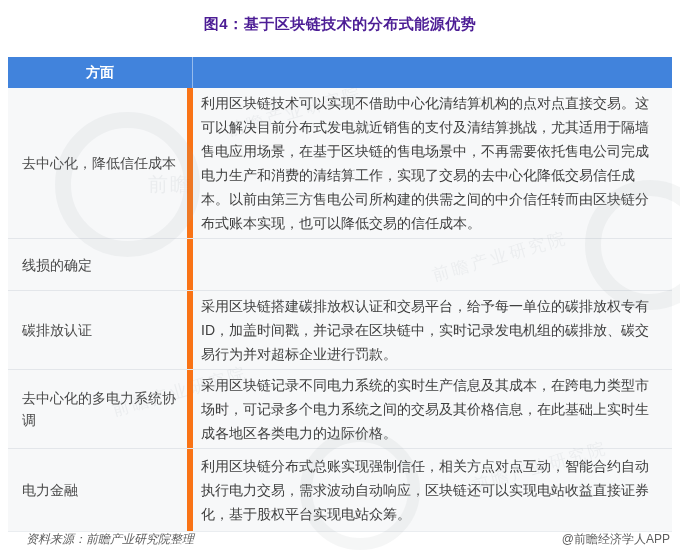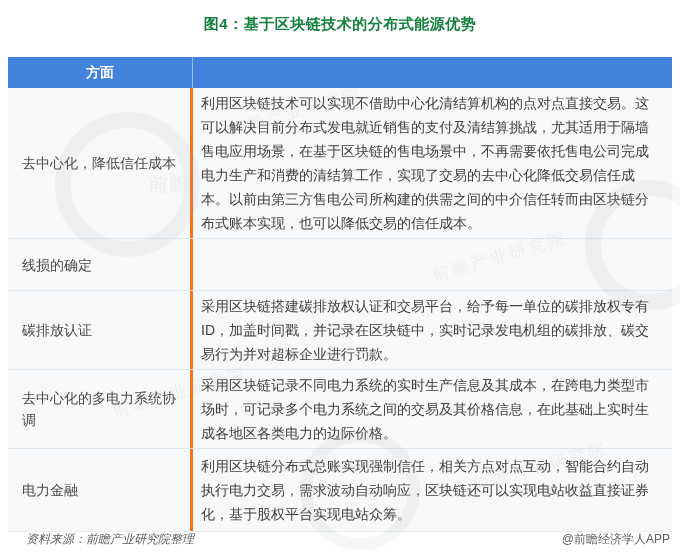--- a/index.html
+++ b/index.html
@@ -3,41 +3,41 @@
 <meta charset="utf-8">
 <style>
   html,body{margin:0;padding:0;}
   body{
     width:680px;height:559px;position:relative;overflow:hidden;
     background:#ffffff;
     font-family:"Liberation Sans","DejaVu Sans",sans-serif;
   }
   .title{
     margin-top:15px;text-align:center;
-    font-size:15px;font-weight:bold;color:#15803d;letter-spacing:.5px;
+    font-size:15px;font-weight:bold;color:#4c1d95;letter-spacing:.5px;
   }
   .table{position:absolute;left:8px;right:8px;top:57px;z-index:2;}
   .thead{
     display:flex;height:31px;background:#4183dc;
     color:#ffffff;font-size:14px;font-weight:bold;gap:48px;
   }
   .th-aspect{
     width:185px;box-sizing:border-box;display:flex;align-items:center;justify-content:center;
     border-right:1px solid rgba(255,255,255,.45);
   }
   .th-adv{flex:1;display:flex;align-items:center;justify-content:center;}
   .row{
     display:flex;background:#f7f8f9;box-sizing:border-box;
     border-bottom:1px solid #e3e6ea;
   }
   .row:last-child{border-bottom:1px solid #eaedf0;}
   .cell-aspect{
     width:185px;box-sizing:border-box;display:flex;align-items:center;
     padding:2px 10px 2px 14px;font-size:14px;color:#4a4a4a;line-height:22px;
-    border-right:3px solid #f97316;
+    border-right:6px solid #f97316;
   }
   .cell-adv{
     flex:1;box-sizing:border-box;display:flex;align-items:center;
     padding:3px 10px 3px 8px;font-size:14px;line-height:24px;color:#404040;
   }
   .r1{min-height:145px}.r2{min-height:52px}.r3{min-height:78px}.r4{min-height:74px}.r5{min-height:83px}
   .footer{
     position:absolute;left:10px;right:10px;top:531px;z-index:2;
     display:flex;justify-content:space-between;align-items:center;
     font-size:12px;color:#5e5e5e;margin-left:16px;

